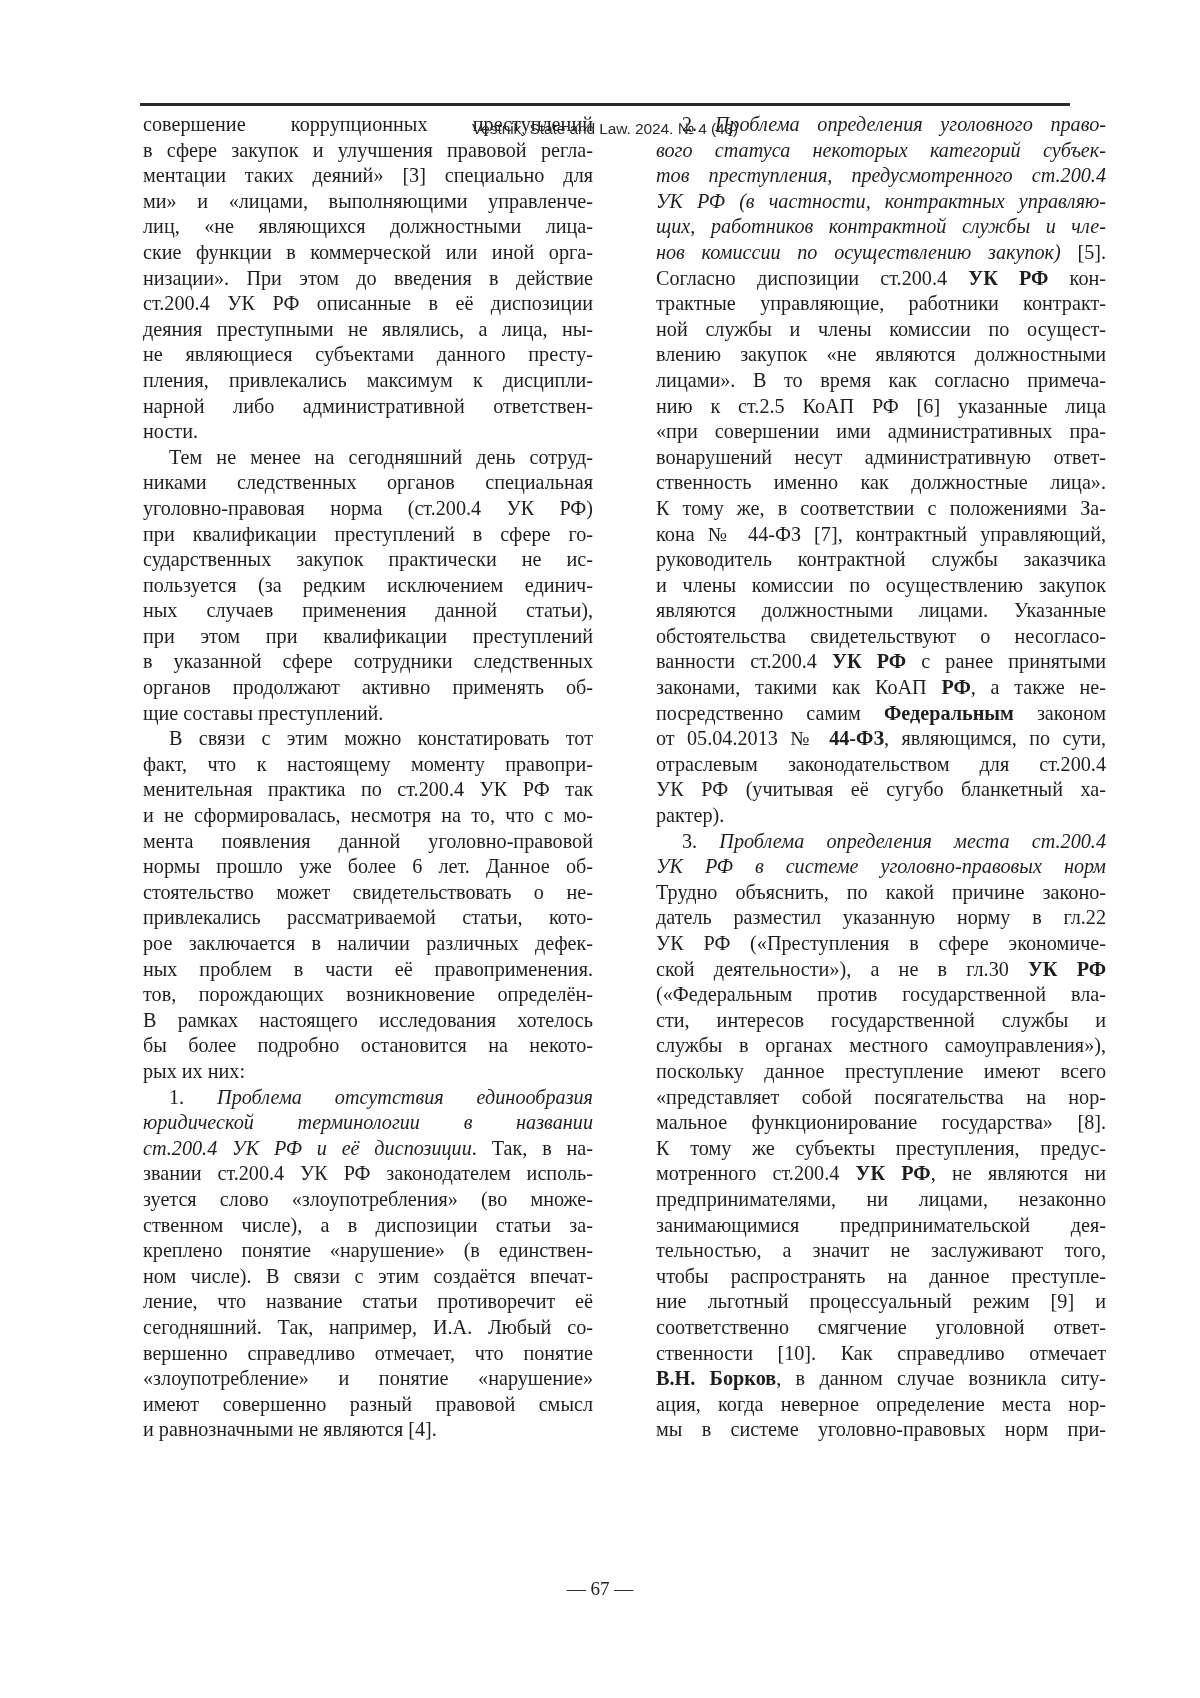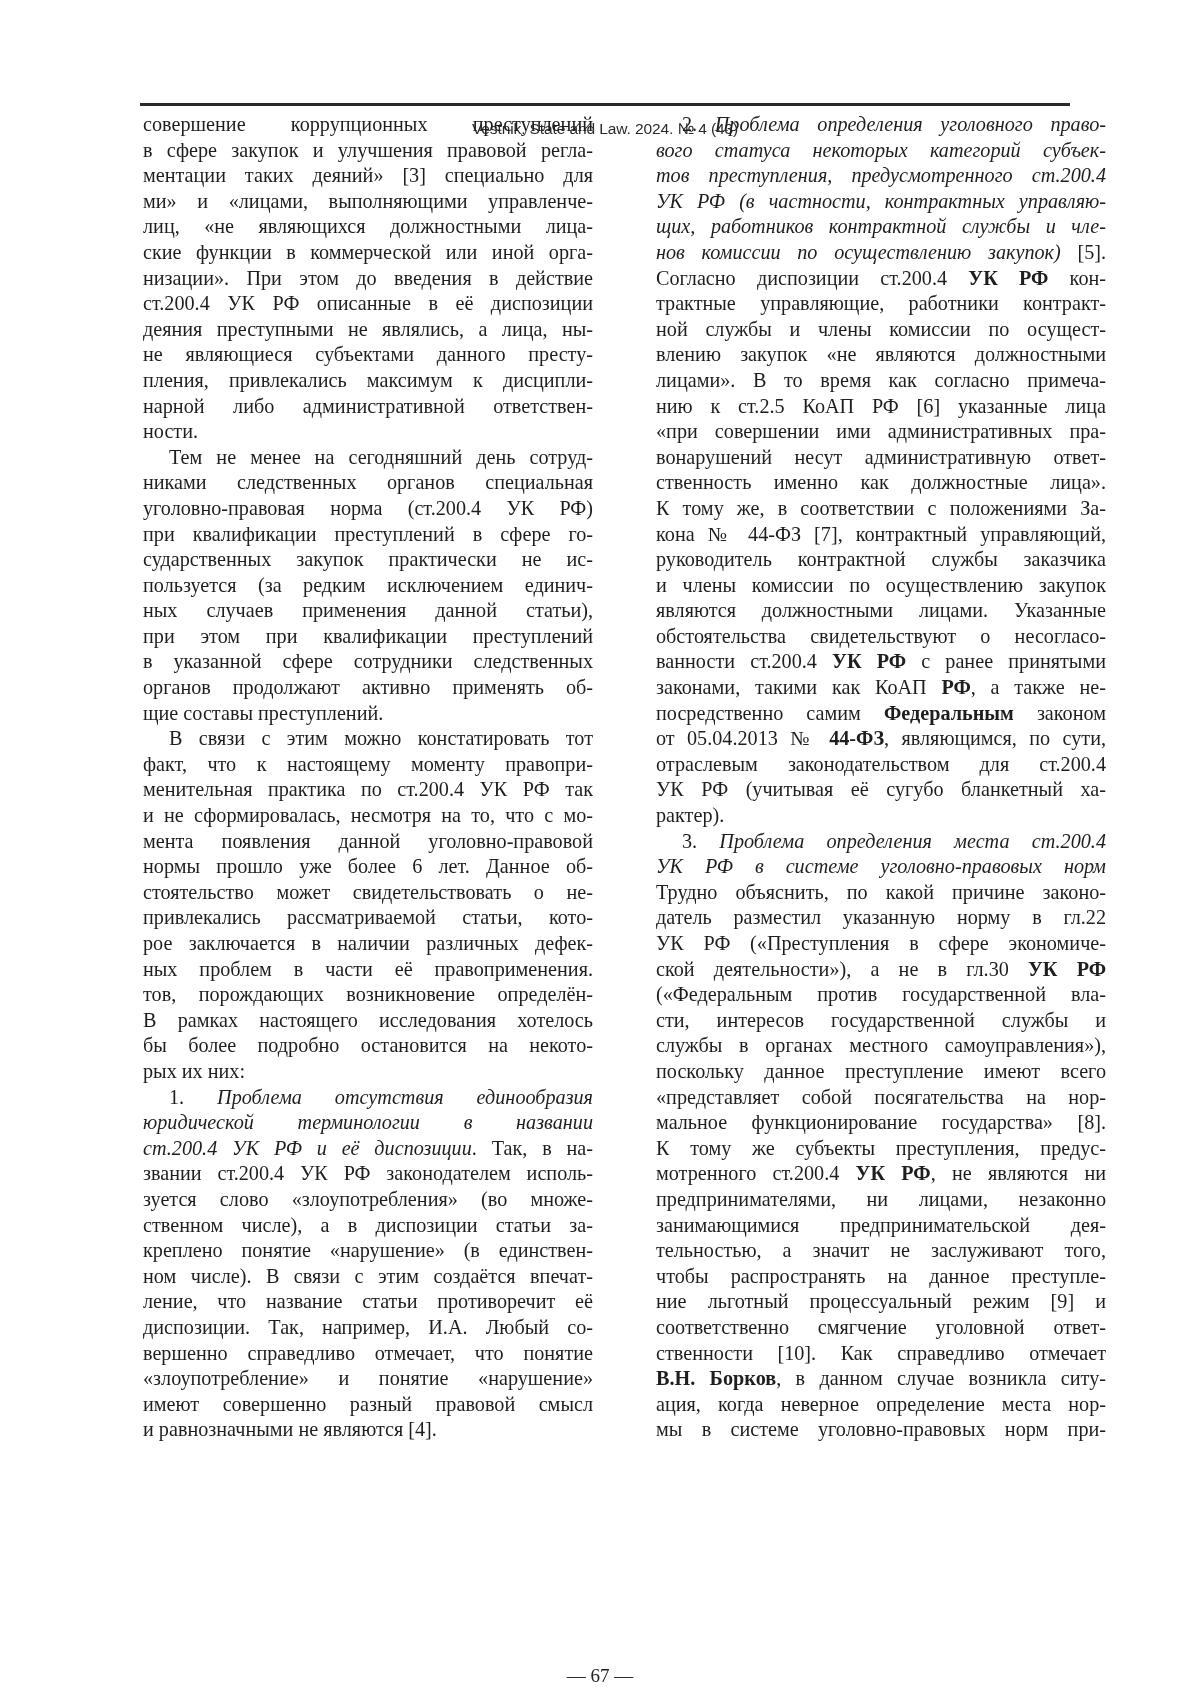--- a/index.html
+++ b/index.html
@@ -16,21 +16,21 @@
     font-family: "Liberation Serif", serif; font-size: 20.2px; line-height: 25.6px; color: #1e1e1e;
   }
   .col-left { left: 143px; }
   .col-right { left: 656px; }
   .ln { display: block; height: 25.6px; white-space: nowrap; text-align: justify; text-align-last: justify; }
   .ln.last { text-align-last: left; }
   .ln.indent { padding-left: 26px; }
   .it { font-style: italic; }
   .b { font-weight: bold; }
   .page-number {
-    position: absolute; left: 0; width: 1200px; top: 1665px; text-align: center;
+    position: absolute; left: 0; width: 1200px; top: 1578px; text-align: center;
     font-family: "Liberation Serif", serif; font-size: 19px; color: #222;
   }
 </style>
 </head>
 <body>
 
 <div class="header">Vestnik. State and Law. 2024. № 4 (43)</div>
 <div class="rule"></div>
 
 <div class="col col-left">
@@ -74,21 +74,21 @@
     <span class="ln last"><span>рых их них:</span></span>
     <span class="ln indent"><span>1. </span><span class="it">Проблема отсутствия единообразия</span></span>
     <span class="ln"><span class="it">юридической терминологии в названии</span></span>
     <span class="ln"><span class="it">ст.200.4 УК РФ и её диспозиции</span><span>. Так, в на-</span></span>
     <span class="ln"><span>звании ст.200.4 УК РФ законодателем исполь-</span></span>
     <span class="ln"><span>зуется слово «злоупотребления» (во множе-</span></span>
     <span class="ln"><span>ственном числе), а в диспозиции статьи за-</span></span>
     <span class="ln"><span>креплено понятие «нарушение» (в единствен-</span></span>
     <span class="ln"><span>ном числе). В связи с этим создаётся впечат-</span></span>
     <span class="ln"><span>ление, что название статьи противоречит её</span></span>
-    <span class="ln"><span>диспозиции. Так, например, И.А. Любый со-</span></span>
+    <span class="ln"><span>сегодняшний. Так, например, И.А. Любый со-</span></span>
     <span class="ln"><span>вершенно справедливо отмечает, что понятие</span></span>
     <span class="ln"><span>«злоупотребление» и понятие «нарушение»</span></span>
     <span class="ln"><span>имеют совершенно разный правовой смысл</span></span>
     <span class="ln last"><span>и равнозначными не являются [4].</span></span>
   </div>
 <div class="col col-right">
     <span class="ln indent"><span>2. </span><span class="it">Проблема определения уголовного право-</span></span>
     <span class="ln"><span class="it">вого статуса некоторых категорий субъек-</span></span>
     <span class="ln"><span class="it">тов преступления, предусмотренного ст.200.4</span></span>
     <span class="ln"><span class="it">УК РФ (в частности, контрактных управляю-</span></span>

